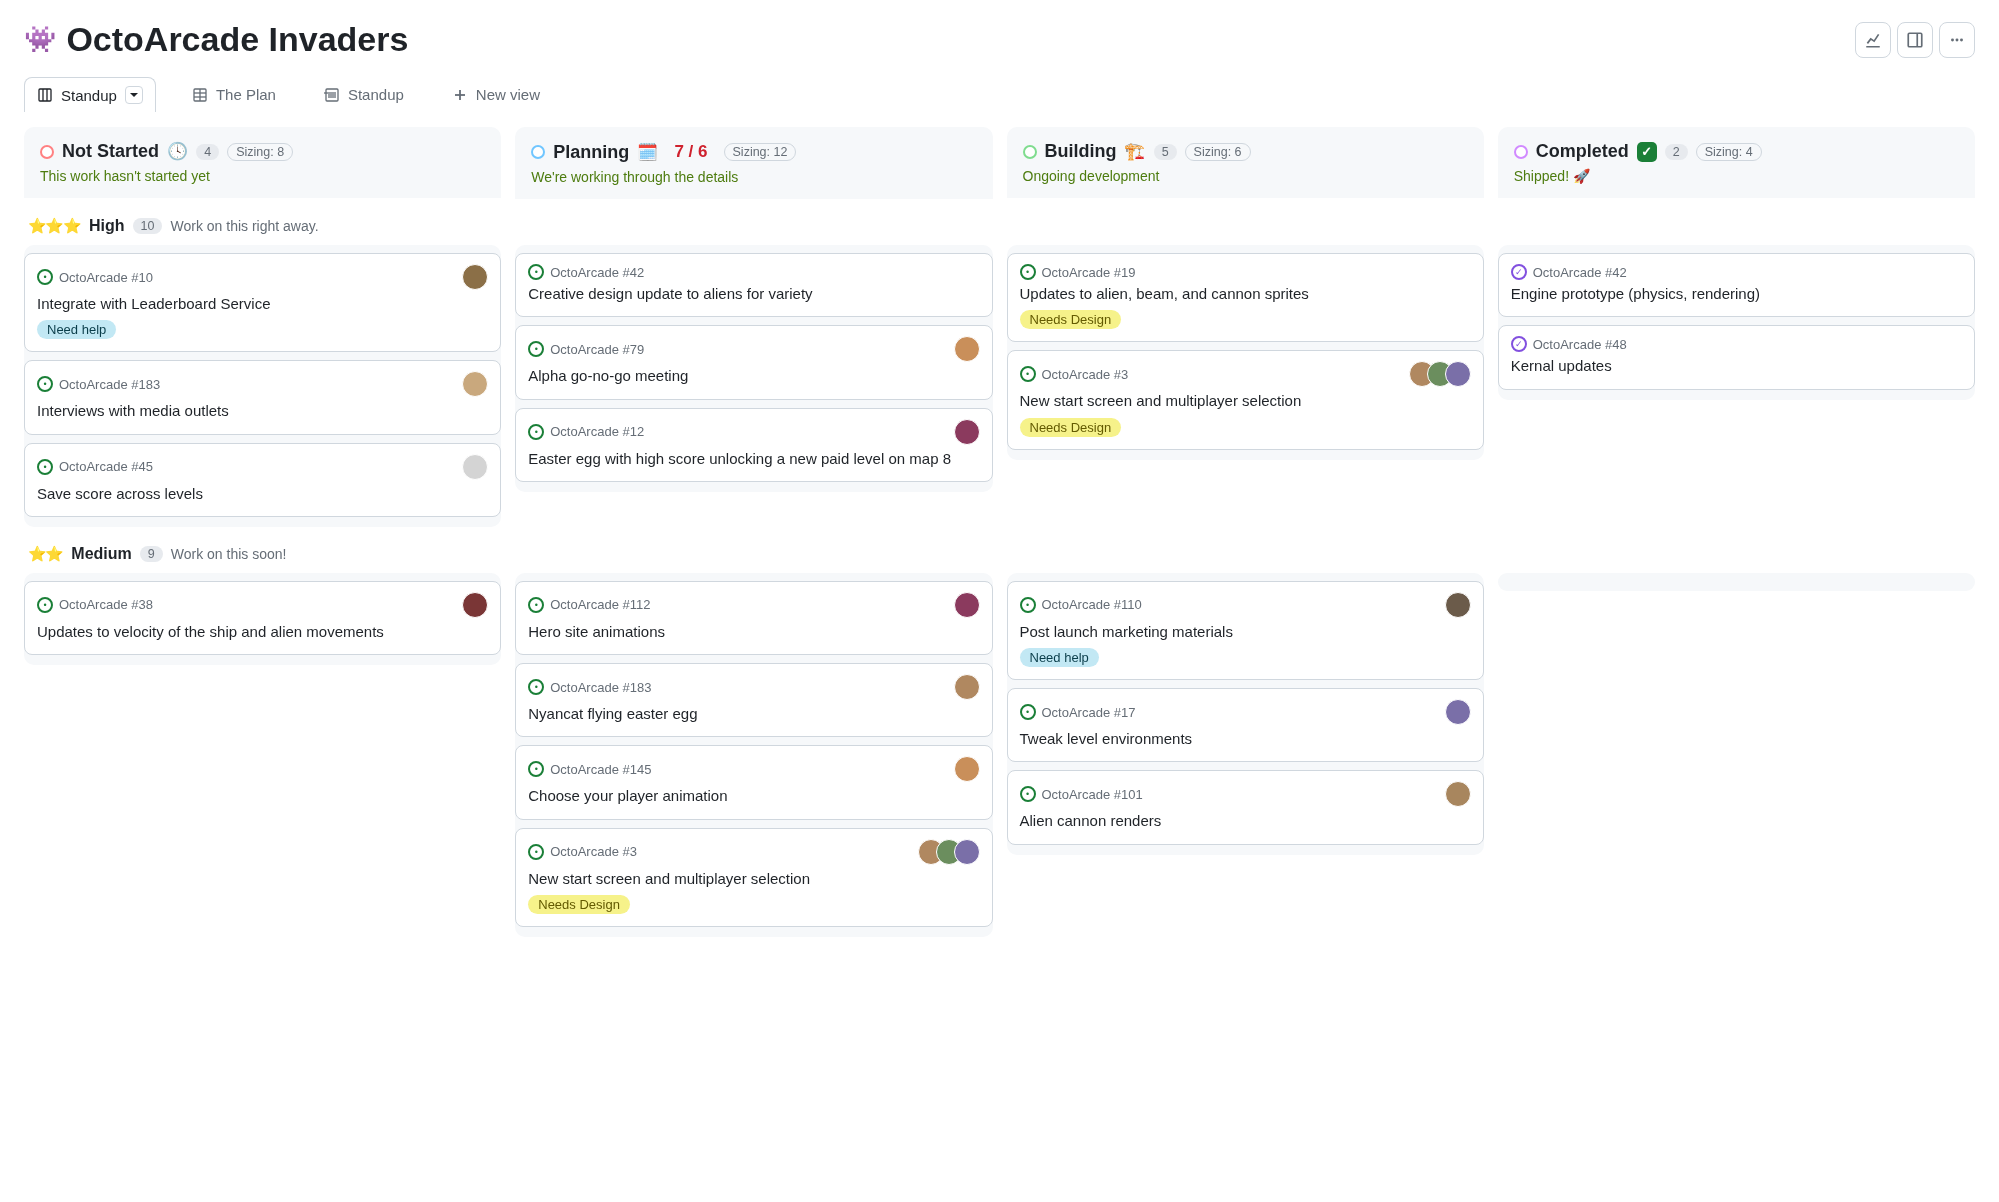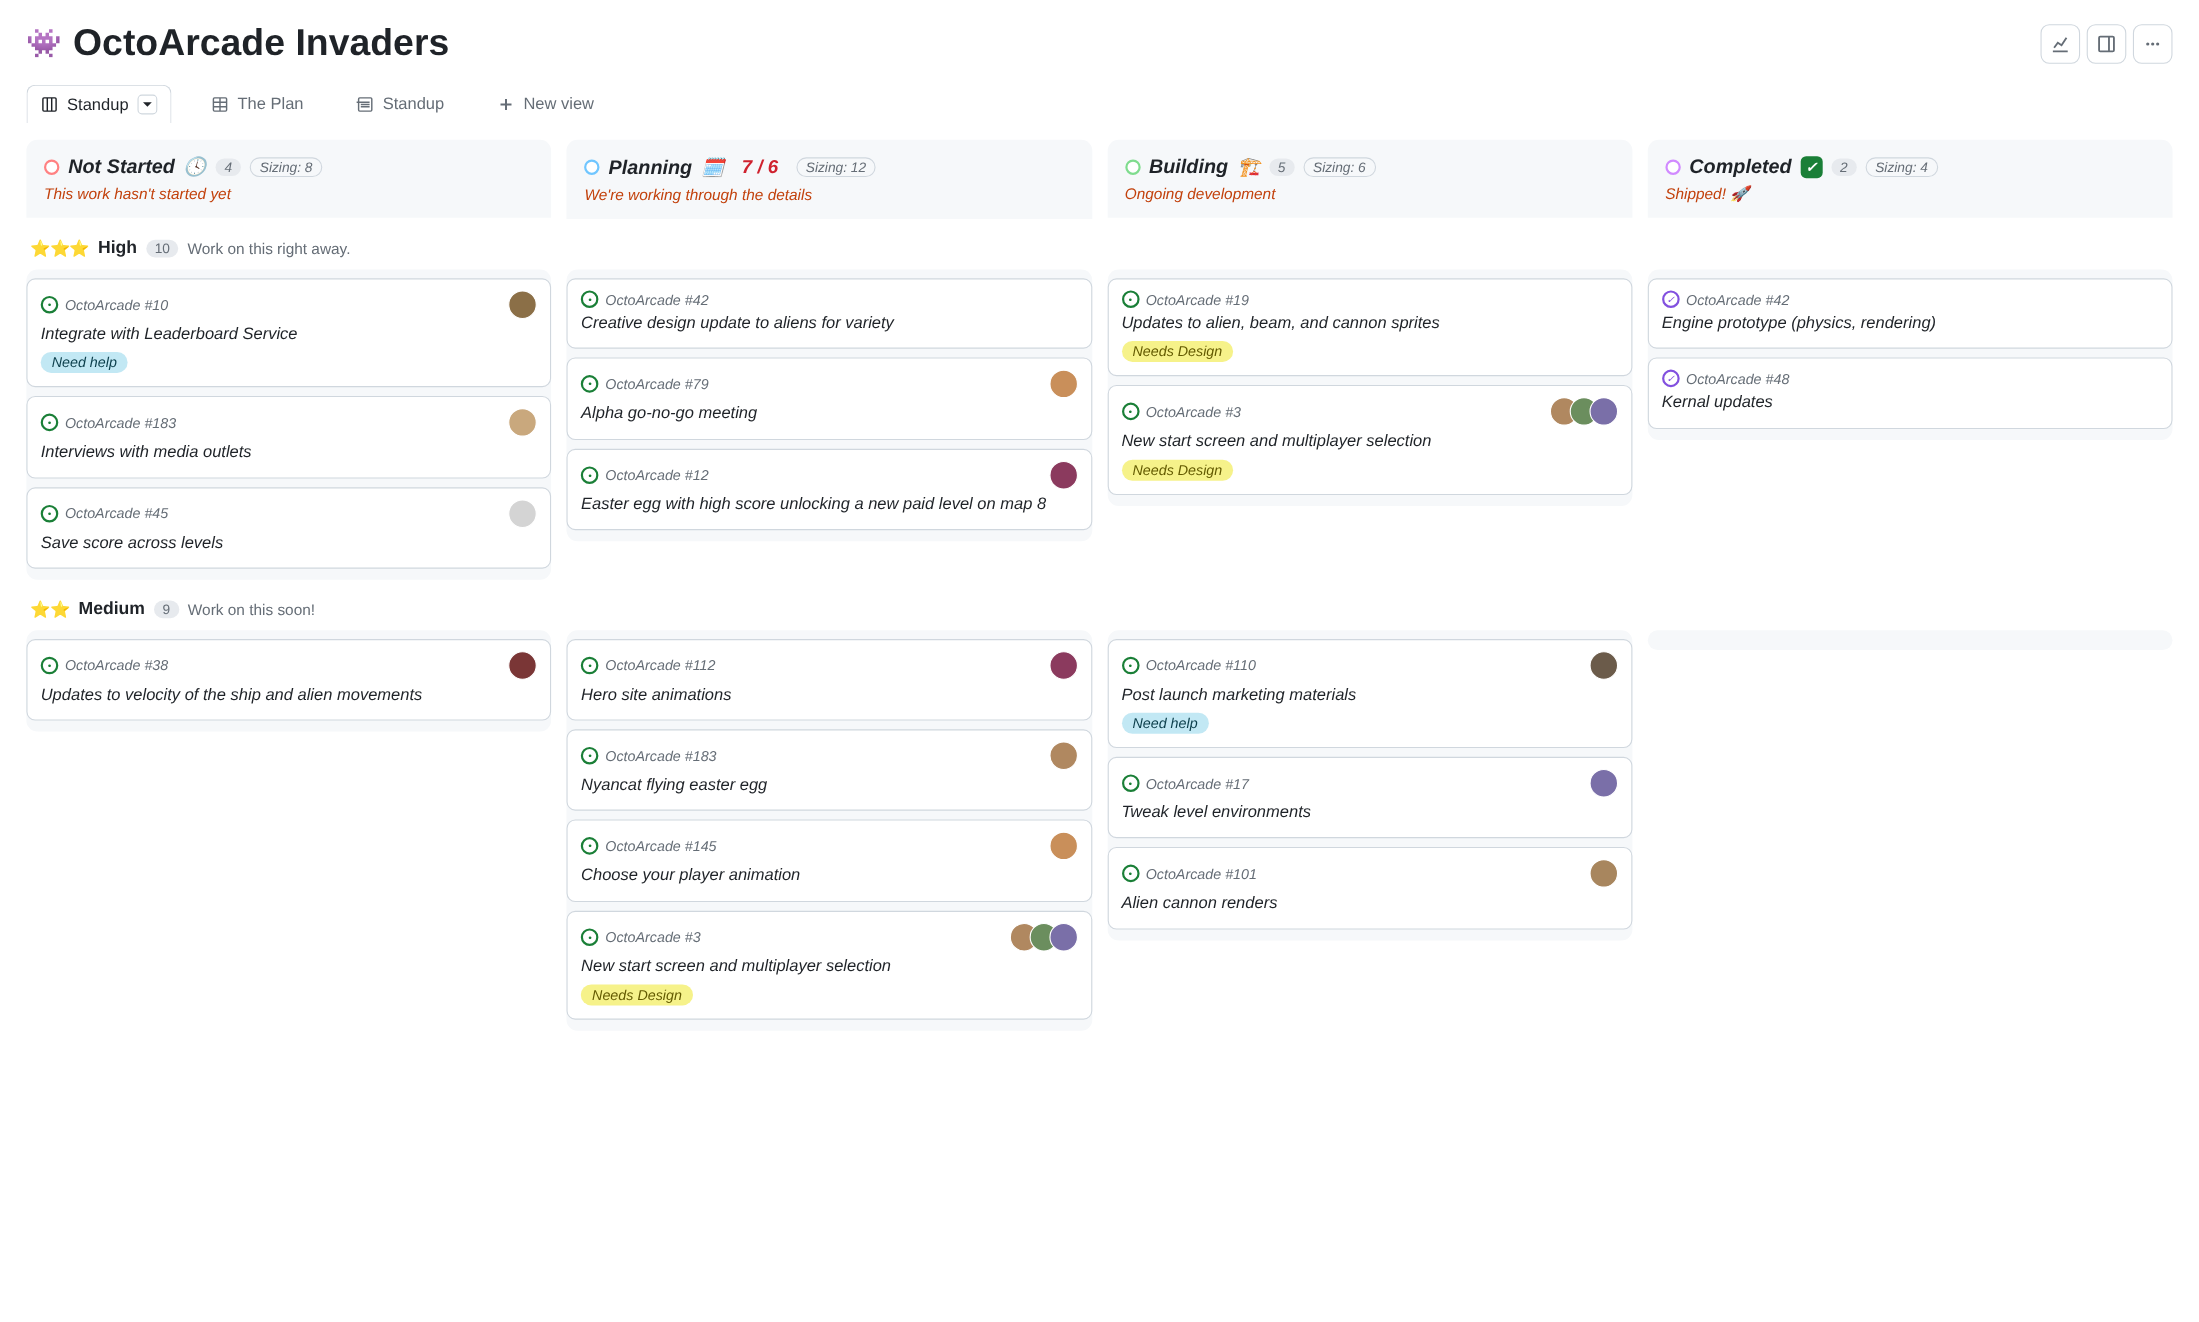--- a/index.html
+++ b/index.html
@@ -56,21 +56,20 @@
   border-radius: 4px;
   display: flex; align-items: center; justify-content: center;
 }
 .board {
   display: flex;
   gap: 14px;
 }
 .col {
   flex: 1;
   min-width: 0;
-  font-style: italic;
 }
 .col-header {
   background: #f6f8fa;
   border-radius: 10px 10px 0 0;
   padding: 14px 16px 14px;
 }
 .col-title-row {
   display: flex; align-items: center; gap: 8px; flex-wrap: wrap;
 }
 .col-dot {
@@ -86,21 +85,21 @@
   padding: 1px 8px;
   font-size: 12.5px;
   color: #656d76;
   font-weight: 500;
 }
 .pill.sizing {
   background: transparent;
   border: 1px solid #d0d7de;
 }
 .pill.red { color: #cf222e; background: transparent; border:none; font-weight:600; font-size:17px;}
-.col-sub { color: #c2410c; font-size: 14px; margin-top: 6px; }
+.col-sub { color: #4d7c0f; font-size: 14px; margin-top: 6px; }
 .group-header {
   display: flex; align-items: center; gap: 8px;
   padding: 18px 4px 10px;
   background: #fff;
 }
 .group-stars { font-size: 15px; letter-spacing: -1px;}
 .group-name { font-weight: 700; font-size: 16px; }
 .group-desc { color: #656d76; font-size: 14px; }
 .cards { padding: 8px 0 0; display: flex; flex-direction: column; gap: 8px; }
 .card {

